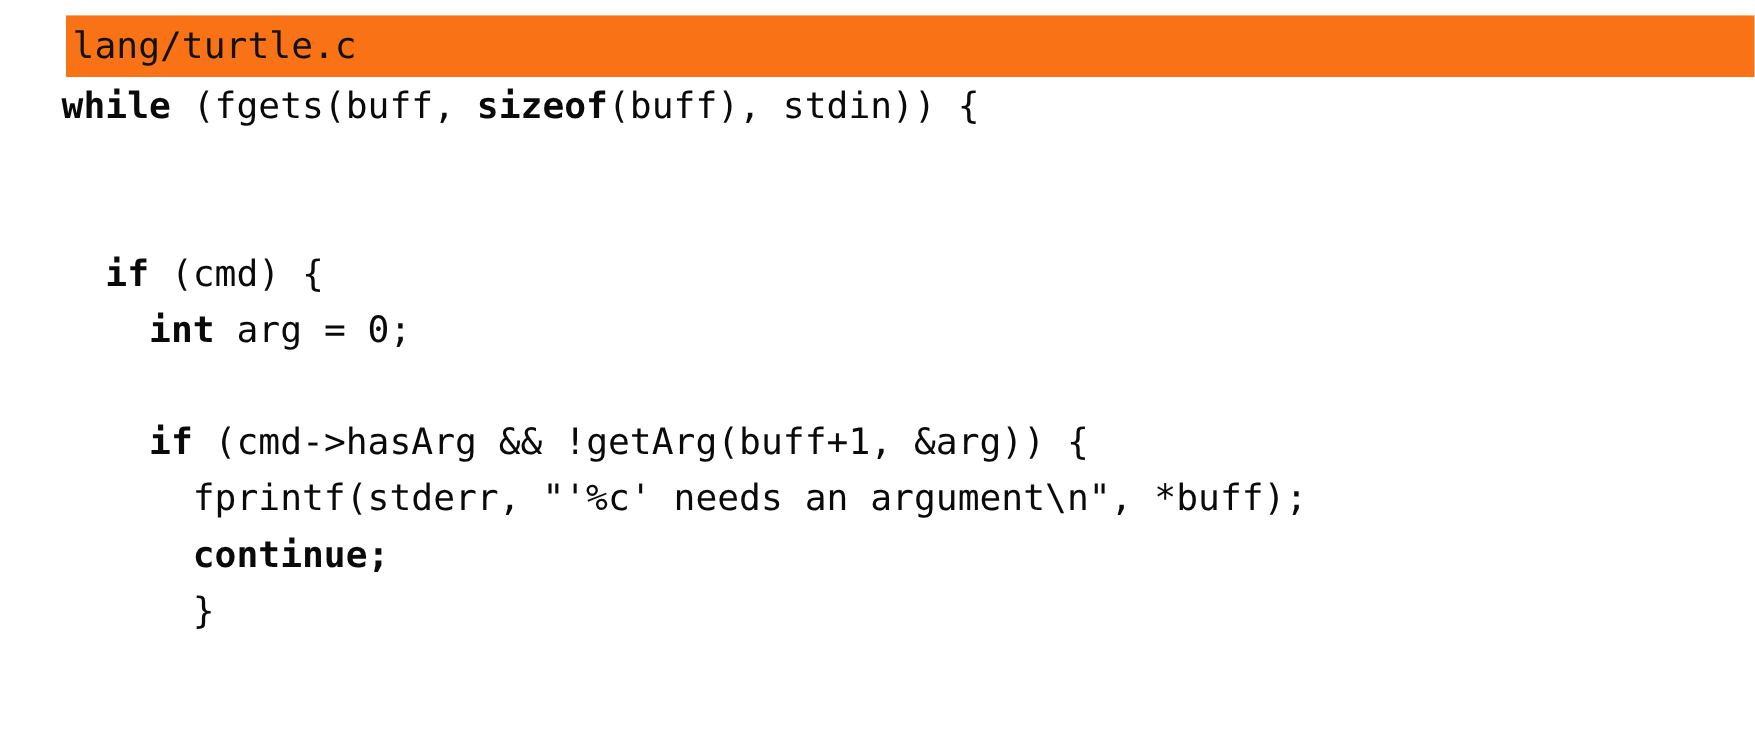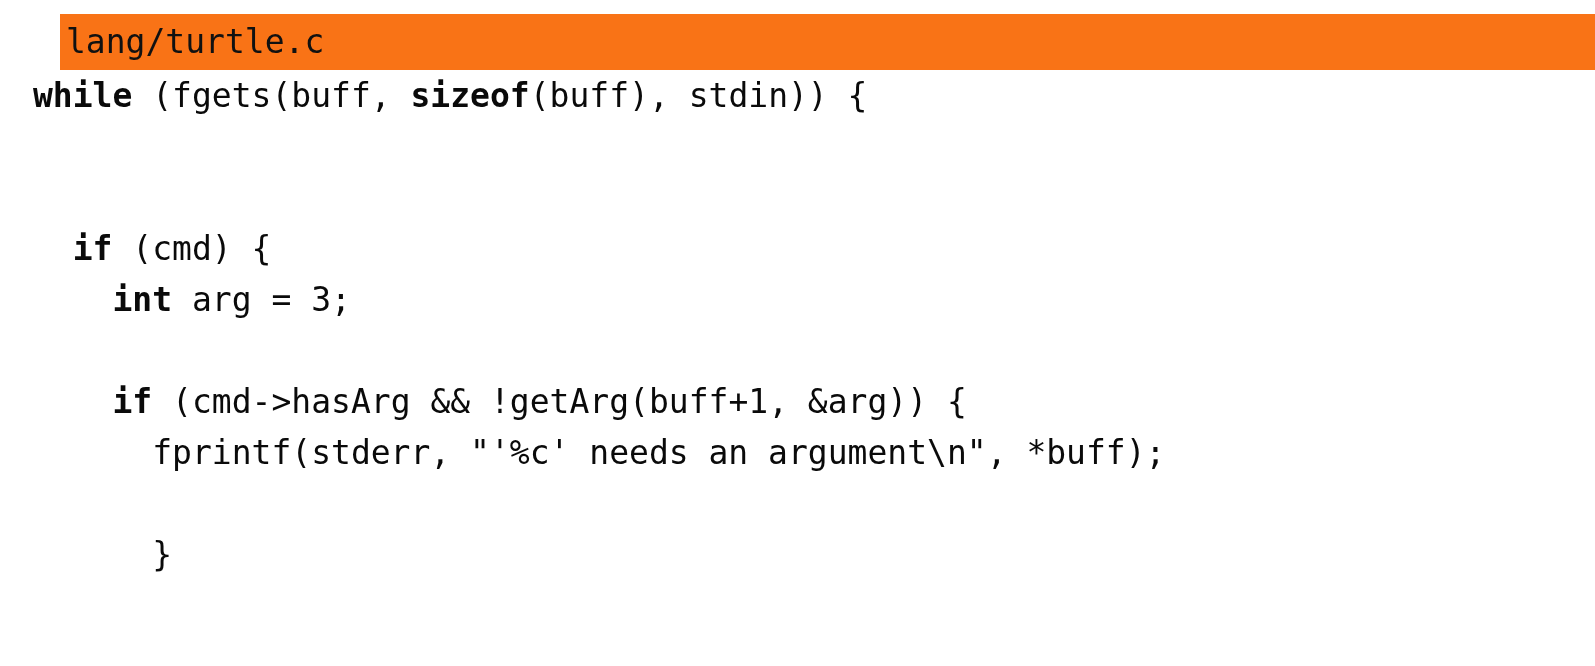--- a/index.html
+++ b/index.html
@@ -53,21 +53,21 @@
     top: 70px;
     width: 1595px;
     font-family: "DejaVu Sans Mono", monospace;
     font-size: 33px;
     color: #0a0a0a;
   }
   .code-line {
     position: relative;
     height: 51px;
     line-height: 51px;
-    padding-left: 33px;
+    padding-left: 56px;
     white-space: pre;
     font-family: "DejaVu Sans Mono", monospace;
     font-size: 33px;
     color: #0a0a0a;
   }
   .code-line.blank {
     color: transparent;
   }
   .tok {
     white-space: pre;
@@ -87,21 +87,21 @@
 
   <div class="file-header">
     <span class="file-name">lang/turtle.c</span>
   </div>
 
   <div class="code-body">
       <div class="code-line"><span class="tok kw">while</span><span class="tok plain"> (fgets(buff, </span><span class="tok kw">sizeof</span><span class="tok plain">(buff), stdin)) {</span></div>
       <div class="code-line blank"><span class="tok plain"> </span></div>
       <div class="code-line blank"><span class="tok plain"> </span></div>
       <div class="code-line"><span class="tok plain">  </span><span class="tok kw">if</span><span class="tok plain"> (cmd) {</span></div>
-      <div class="code-line"><span class="tok plain">    </span><span class="tok kw">int</span><span class="tok plain"> arg = 3;</span></div>
+      <div class="code-line"><span class="tok plain">    </span><span class="tok kw">int</span><span class="tok plain"> arg = 0;</span></div>
       <div class="code-line blank"><span class="tok plain"> </span></div>
       <div class="code-line"><span class="tok plain">    </span><span class="tok kw">if</span><span class="tok plain"> (cmd-&gt;hasArg &amp;&amp; !getArg(buff+1, &amp;arg)) {</span></div>
       <div class="code-line"><span class="tok plain">      fprintf(stderr, "'%c' needs an argument\n", *buff);</span></div>
-      <div class="code-line"><span class="tok plain">      </span></div>
+      <div class="code-line"><span class="tok plain">      </span><span class="tok kw">continue;</span></div>
       <div class="code-line"><span class="tok plain">      }</span></div>
     </div>
 
 </div>
 
 </body></html>

